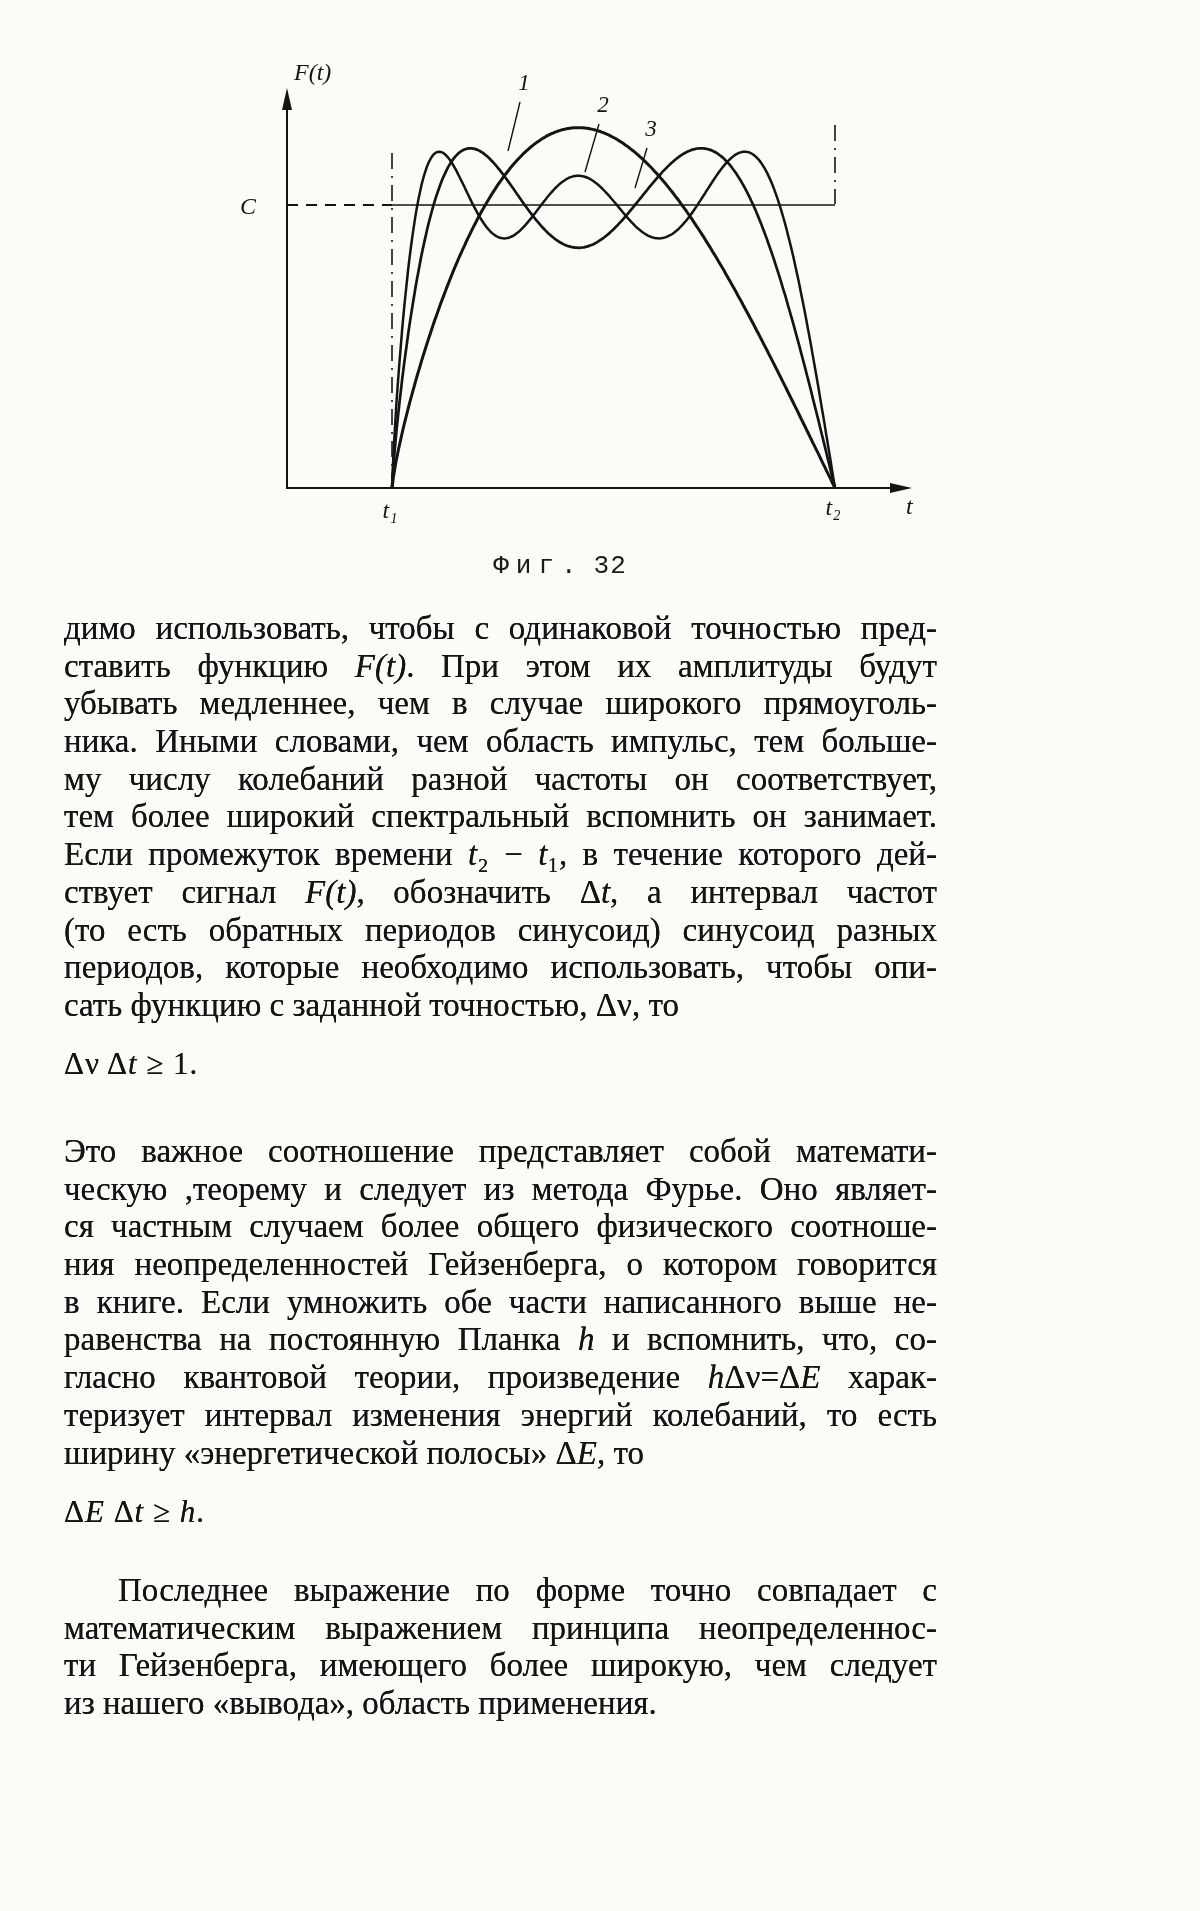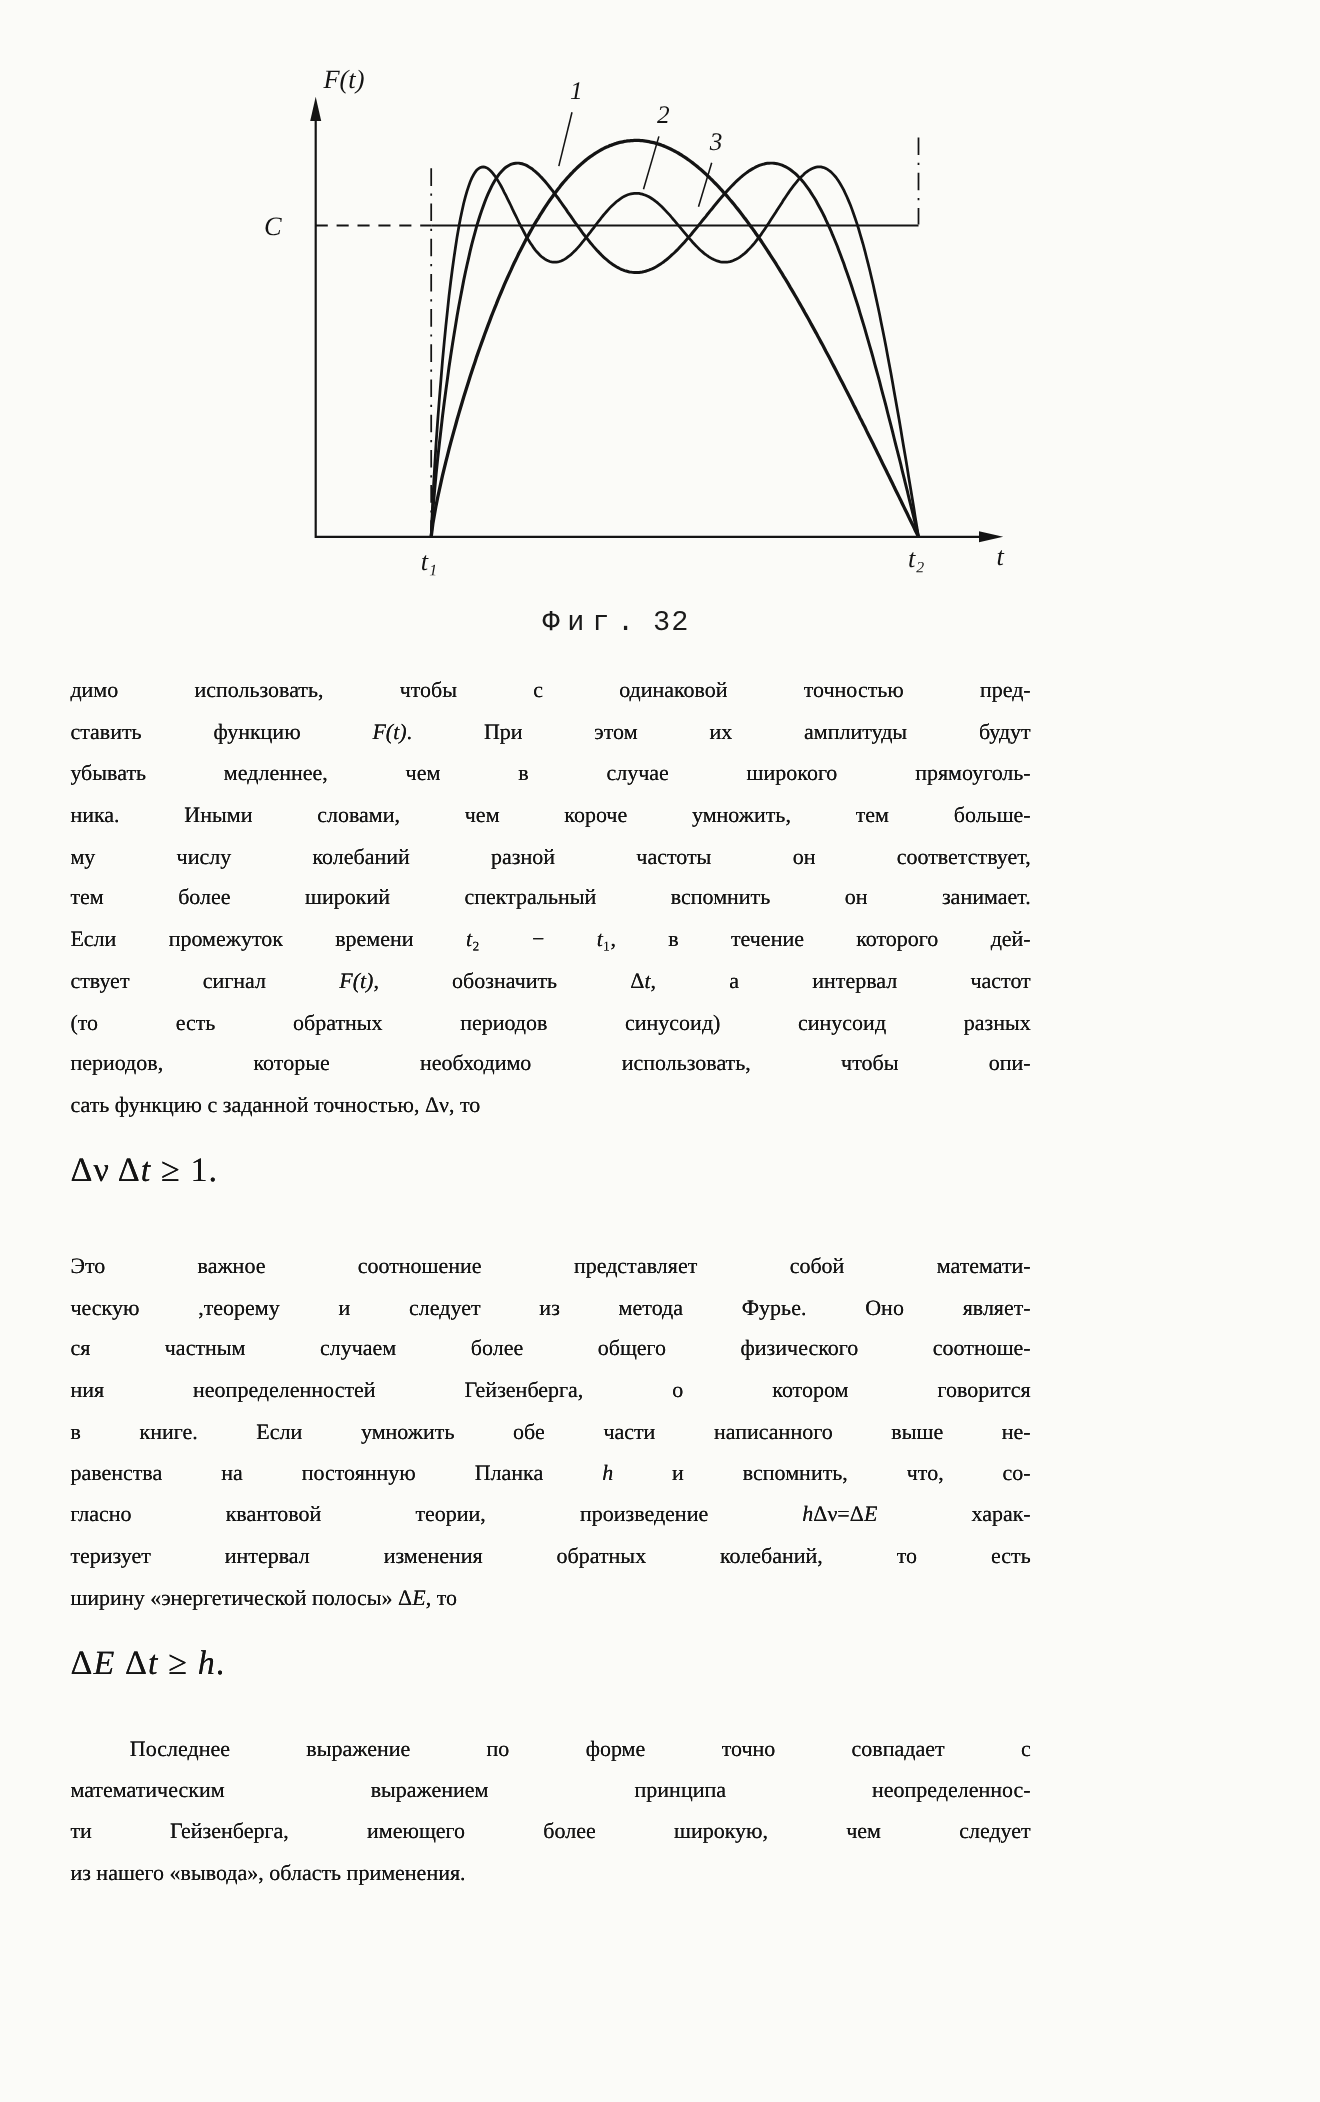--- a/index.html
+++ b/index.html
@@ -18,21 +18,21 @@
   .fig-caption{
     position:absolute;left:190px;top:551px;width:740px;
     text-align:center;font-size:26px;color:#1a1a1a;font-family:Liberation Mono, monospace;
   }
   .fig-caption .cap-label{letter-spacing:7px;}
   .fig-caption .cap-number{margin-left:10px;letter-spacing:1px;}
   
   .textcol{position:absolute;left:64px;width:873px;}
   .line{
     width:873px;height:37.7px;line-height:37.7px;
-    font-size:20px;
+    font-size:33px;
     text-align:justify;text-align-last:justify;
     text-shadow:0 0 0.6px currentColor;
     white-space:normal;
   }
   .line.nj{text-align-last:left;font-family:Liberation Serif, serif;}
   .line.ind{text-indent:54px;}
   .formula{
     position:absolute;left:64px;width:873px;
     text-align:left;font-size:31px;
     text-shadow:0 0 0.6px currentColor;
@@ -87,39 +87,39 @@
   </div>
 
   <div class="fig-caption">
     <span class="cap-label">Фиг.</span><span class="cap-number">32</span>
   </div>
 
   <div class="textcol" style="top:610px" id="para-1">
       <div class="line">димо использовать, чтобы с одинаковой точностью пред-</div>
       <div class="line">ставить функцию <i>F(t)</i>.  При этом их амплитуды  будут</div>
       <div class="line">убывать медленнее, чем в случае широкого прямоуголь-</div>
-      <div class="line">ника. Иными словами, чем короче умножить, тем больше-</div>
+      <div class="line">ника. Иными словами, чем область импульс, тем больше-</div>
       <div class="line">му  числу  колебаний  разной  частоты  он соответствует,</div>
       <div class="line">тем более широкий спектральный вспомнить он занимает.</div>
       <div class="line">Если промежуток времени <i>t</i>₂ − <i>t</i>₁, в течение которого дей-</div>
       <div class="line">ствует сигнал <i>F(t)</i>,  обозначить  Δ<i>t</i>,  а  интервал  частот</div>
       <div class="line">(то есть обратных периодов синусоид)  синусоид разных</div>
       <div class="line">периодов, которые необходимо использовать, чтобы опи-</div>
       <div class="line nj">сать функцию с заданной точностью, Δν, то</div>
     </div>
   <div class="formula" style="top:1046px" id="formula-1">Δν Δ<i>t</i> ≥ 1.</div>
   <div class="textcol" style="top:1133px" id="para-2">
       <div class="line">Это важное соотношение представляет собой математи-</div>
       <div class="line">ческую ,теорему и следует из метода Фурье. Оно являет-</div>
       <div class="line">ся частным случаем более общего физического соотноше-</div>
       <div class="line">ния неопределенностей Гейзенберга, о котором говорится</div>
       <div class="line">в книге. Если умножить обе части написанного выше не-</div>
       <div class="line">равенства на постоянную Планка <i>h</i> и вспомнить, что, со-</div>
       <div class="line">гласно квантовой теории, произведение <i>h</i>Δν=Δ<i>E</i> харак-</div>
-      <div class="line">теризует интервал изменения обратных колебаний, то есть</div>
+      <div class="line">теризует интервал изменения энергий колебаний, то есть</div>
       <div class="line nj">ширину «энергетической полосы» Δ<i>E</i>, то</div>
     </div>
   <div class="formula" style="top:1494px" id="formula-2">Δ<i>E</i> Δ<i>t</i> ≥ <i>h</i>.</div>
   <div class="textcol" style="top:1572px" id="para-3">
       <div class="line ind">Последнее  выражение  по  форме  точно  совпадает  с</div>
       <div class="line">математическим  выражением  принципа  неопределеннос-</div>
       <div class="line">ти Гейзенберга, имеющего более широкую, чем следует</div>
       <div class="line nj">из нашего «вывода», область применения.</div>
     </div>
 

